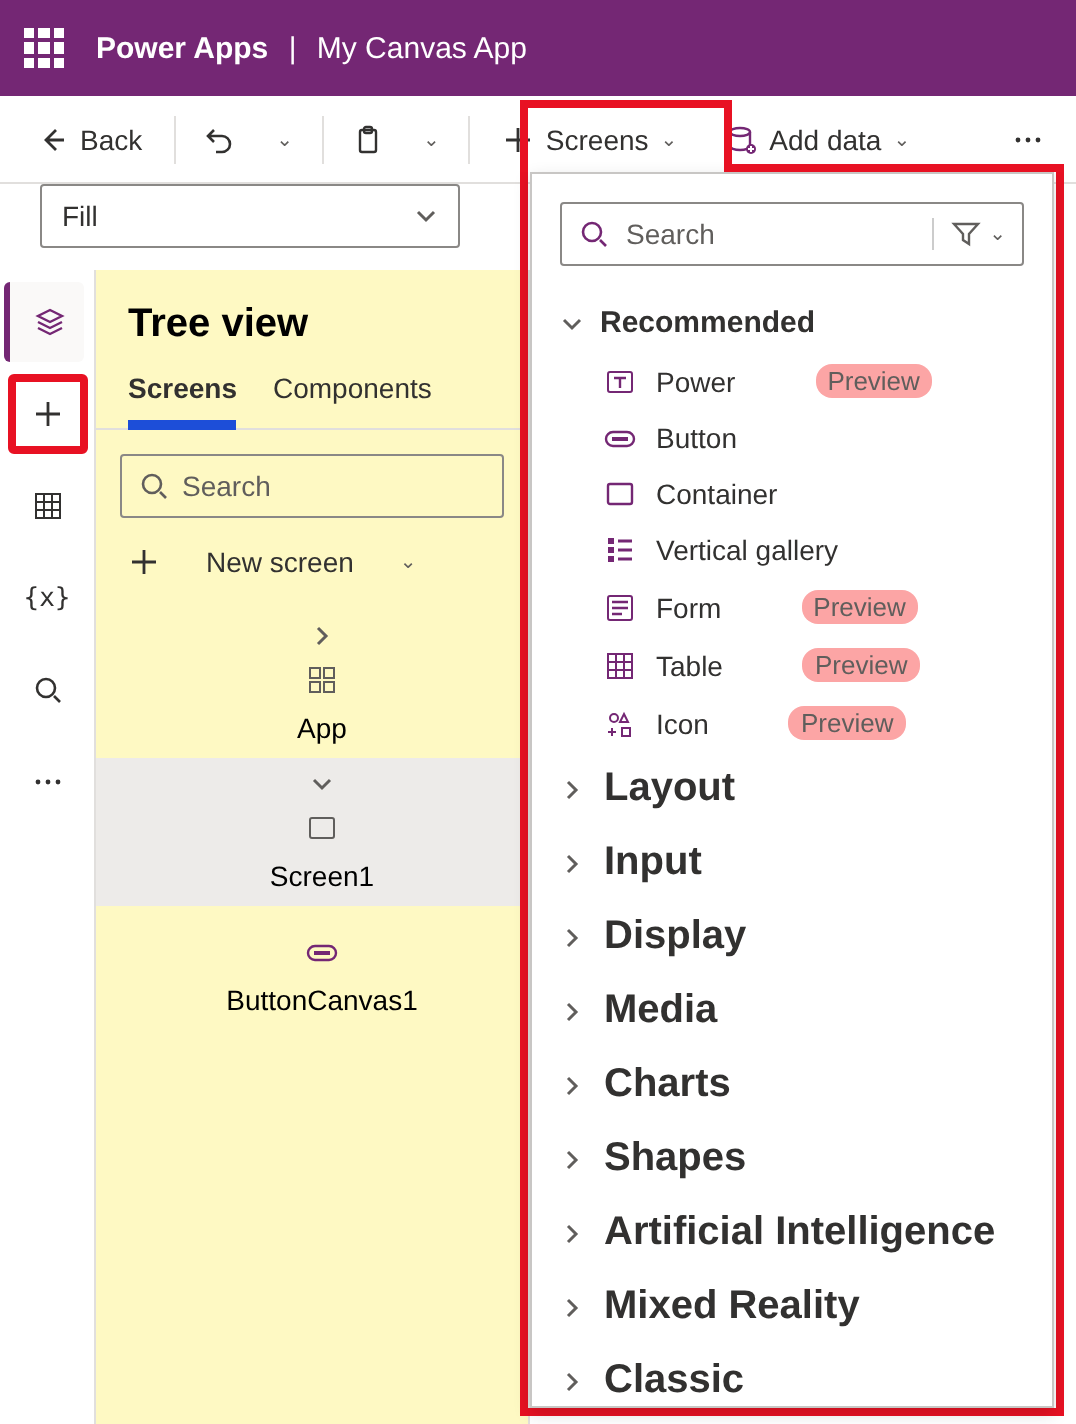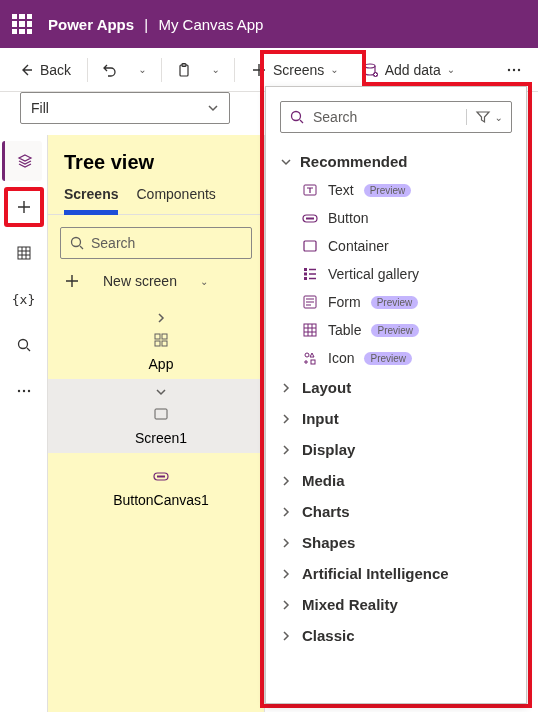--- a/index.html
+++ b/index.html
@@ -53,22 +53,22 @@
   .fly-search { margin: 14px; border:1px solid #8a8886; height:32px; display:flex; align-items:center; padding:0 8px; gap:6px; justify-content:space-between; border-radius:2px; }
   .fly-search .left { display:flex; align-items:center; gap:8px; color:#605e5c; font-size:14px; }
   .fly-search .filter { display:flex; align-items:center; gap:4px; color:#605e5c; font-size:12px; border-left:1px solid #ccc; padding-left:8px; }
 
   .fly-body { overflow-y:auto; height: calc(100% - 60px); padding: 0 20px 10px 6px; }
   .fly-body::-webkit-scrollbar { width:8px; }
   .fly-body::-webkit-scrollbar-thumb { background:#c8c6c4; border-radius:4px; }
 
   .group-header { display:flex; align-items:center; gap:8px; padding: 6px 8px; font-weight:600; font-size:15px; cursor:pointer; color:#323130; }
   .ctrl-row { display:flex; align-items:center; gap:10px; padding: 6px 8px 6px 30px; font-size:14px; cursor:pointer; color:#323130; }
-  .preview-badge { background:#c4b5fd; color:#605e5c; font-size:10px; padding:1px 6px; border-radius:8px; }
-  .cat-row { display:flex; align-items:center; gap:10px; padding: 7px 8px; font-size:15px; font-weight:600; cursor:pointer; color:#323130; }
+  .preview-badge { background:#fca5a5; color:#605e5c; font-size:13px; padding:1px 6px; border-radius:8px;margin-left:30px; }
+  .cat-row { display:flex; align-items:center; gap:10px; padding: 7px 8px; font-size:20px; font-weight:600; cursor:pointer; color:#323130; }
 
   .chevsvg { width:12px; height:12px; stroke:#605e5c; stroke-width:1.5; fill:none; }
   .icon16 { width:16px; height:16px; }
 
   .ctrl-icon { width:16px; height:16px; display:inline-flex; align-items:center; justify-content:center; }
 </style>
 </head>
 <body>
 
 <div class="header">
@@ -272,21 +272,21 @@
       <span>Recommended</span>
     </div>
 
     <div class="ctrl-row">
       <span class="ctrl-icon">
           <svg viewBox="0 0 16 16" width="16" height="16">
             <rect x="2" y="3" width="12" height="10" rx="1" stroke="#742774" fill="none"></rect>
             <path d="M5 6 H11 M8 6 V11" stroke="#742774" stroke-width="1.2"></path>
           </svg>
         </span>
-      <span>Text</span>
+      <span>Power</span>
       <span class="preview-badge">Preview</span>
     </div>
     <div class="ctrl-row">
       <span class="ctrl-icon">
           <svg viewBox="0 0 16 16" width="16" height="16">
             <rect x="1" y="5" width="14" height="7" rx="3.5" stroke="#742774" stroke-width="1.2" fill="none"></rect>
             <rect x="4" y="7.5" width="8" height="2" fill="#742774"></rect>
           </svg>
         </span>
       <span>Button</span>

